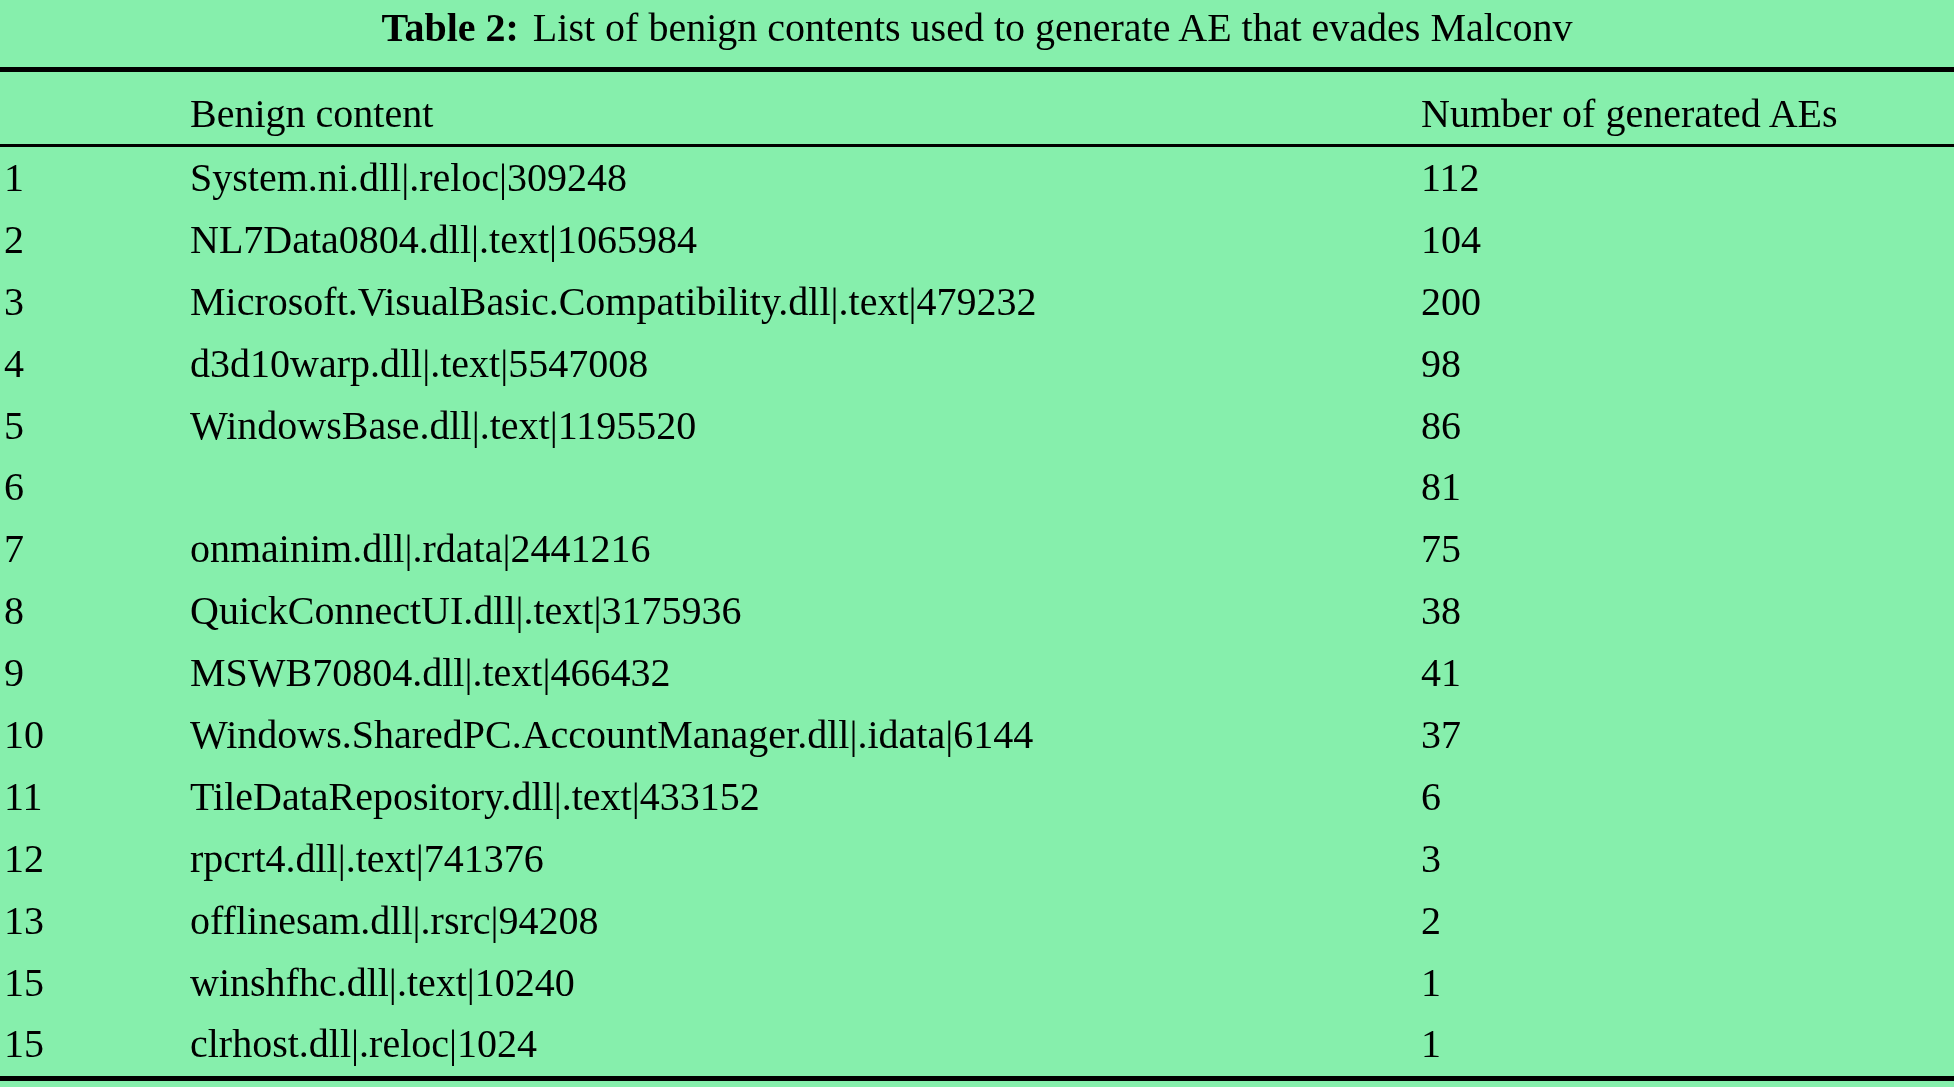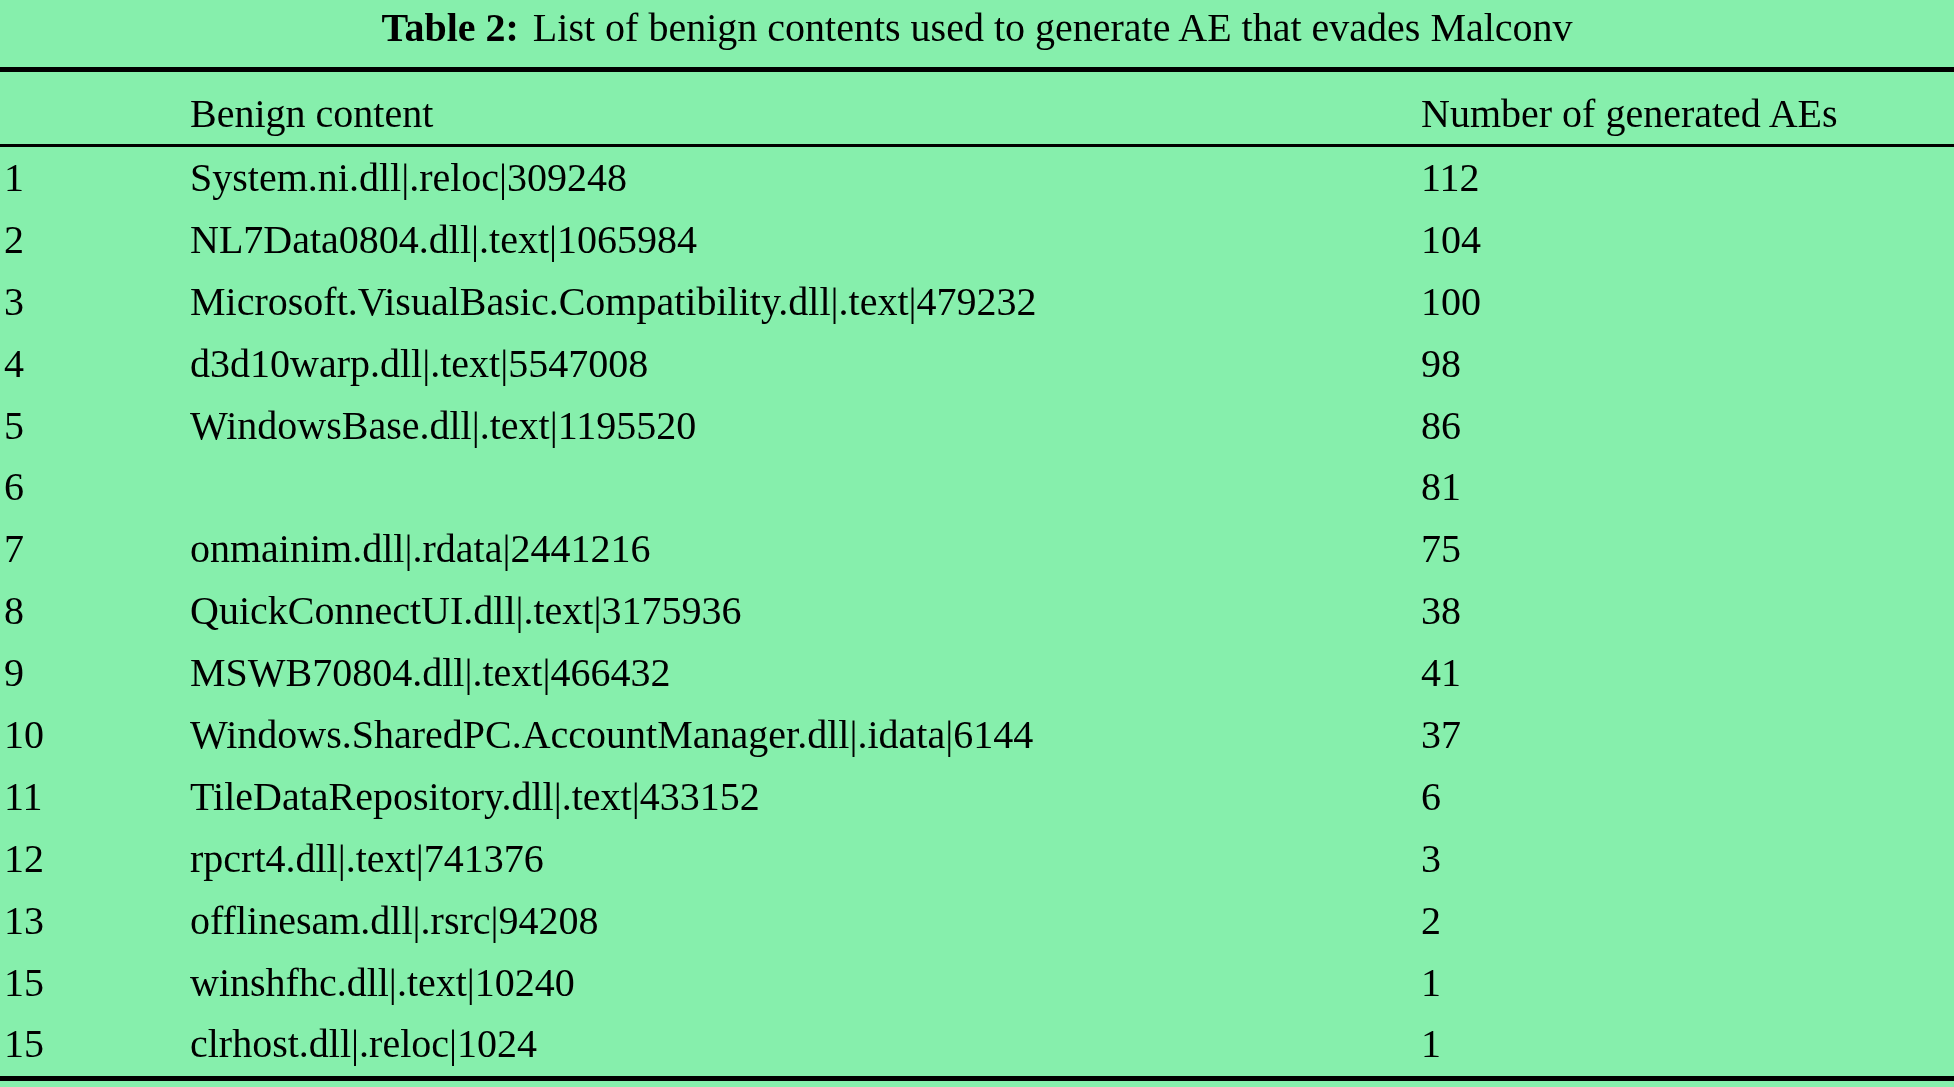--- a/index.html
+++ b/index.html
@@ -94,21 +94,21 @@
         <span class="cell-count">112</span>
       </div>
       <div class="row">
         <span class="cell-index">2</span>
         <span class="cell-content">NL7Data0804.dll|.text|1065984</span>
         <span class="cell-count">104</span>
       </div>
       <div class="row">
         <span class="cell-index">3</span>
         <span class="cell-content">Microsoft.VisualBasic.Compatibility.dll|.text|479232</span>
-        <span class="cell-count">100</span>
+        <span class="cell-count">200</span>
       </div>
       <div class="row">
         <span class="cell-index">4</span>
         <span class="cell-content">d3d10warp.dll|.text|5547008</span>
         <span class="cell-count">98</span>
       </div>
       <div class="row">
         <span class="cell-index">5</span>
         <span class="cell-content">WindowsBase.dll|.text|1195520</span>
         <span class="cell-count">86</span>

